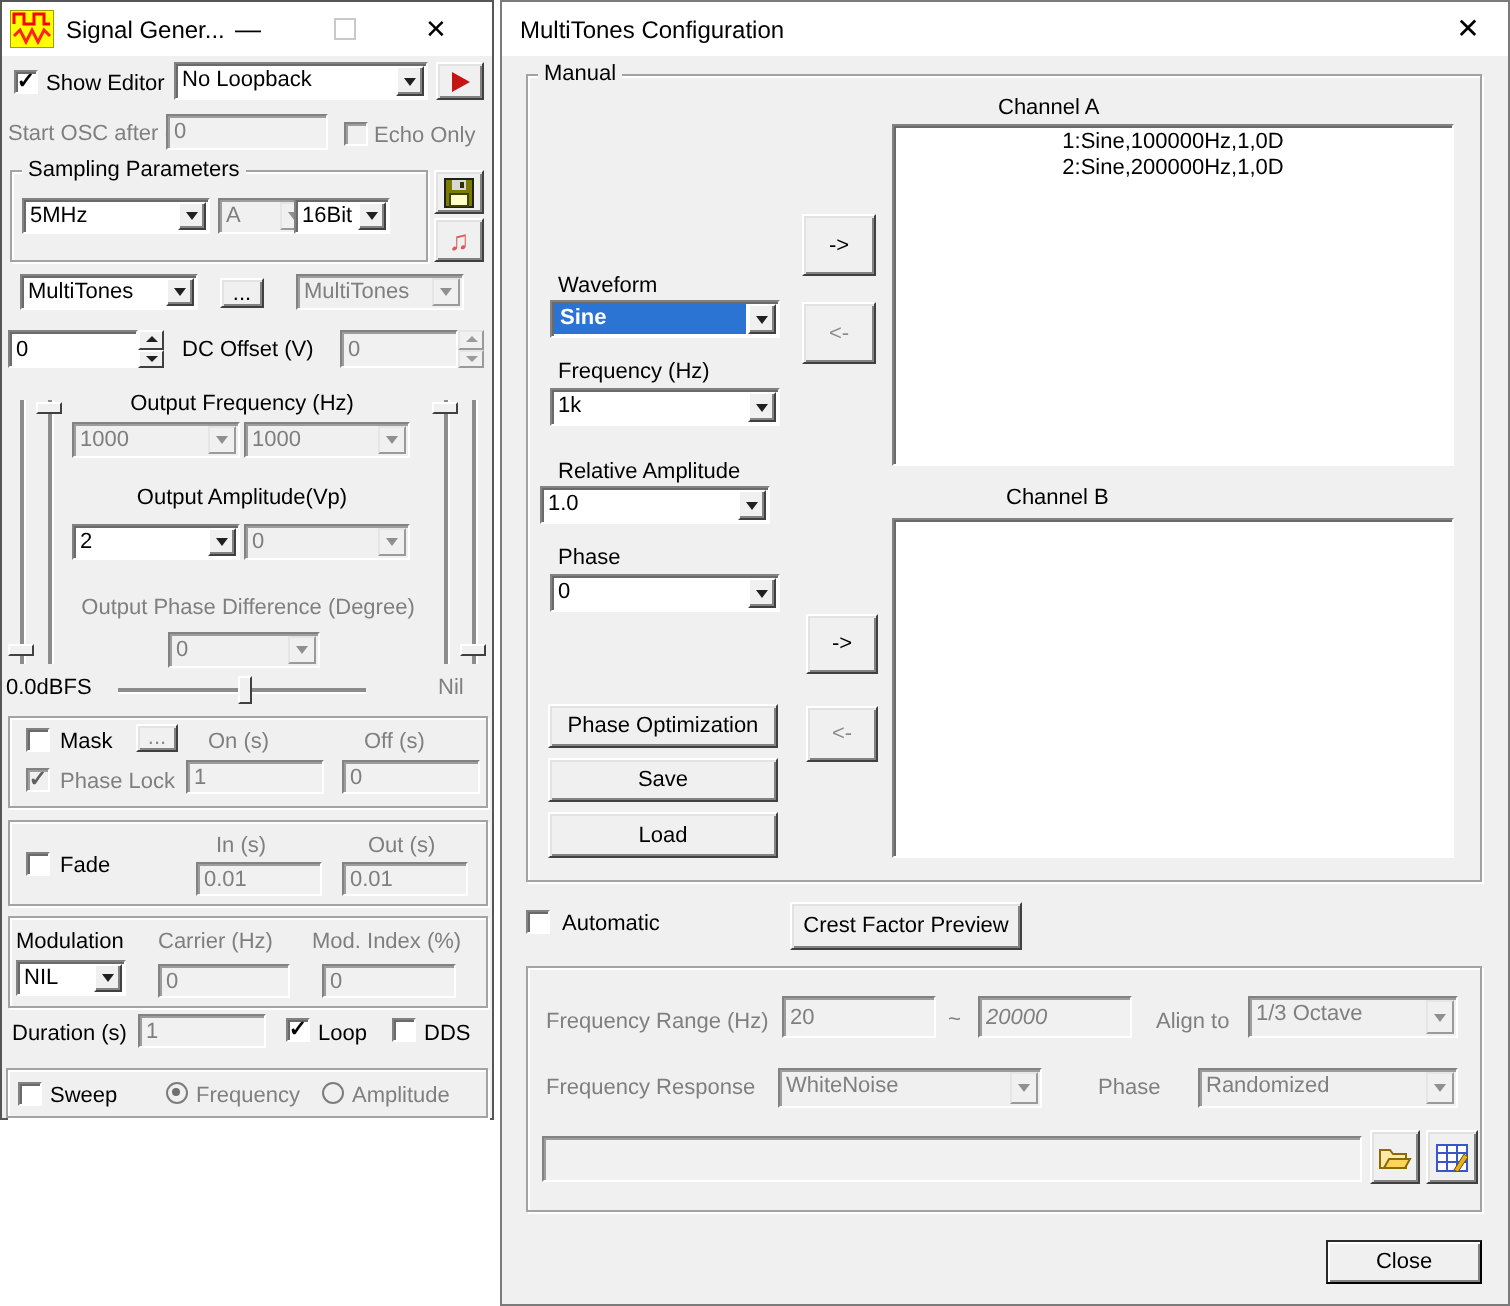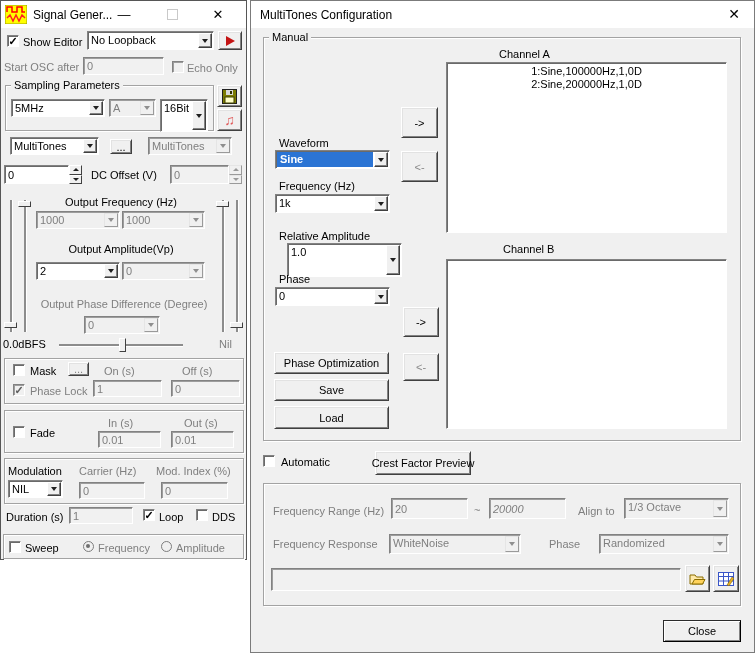--- a/index.html
+++ b/index.html
@@ -125,21 +125,21 @@
     <span class="combo-arrow">
         <span class="tri-dn"></span>
       </span>
   </div>
   <div class="combo discombo" style="left:108px;top:98px;width:47px;height:18px">
     <span class="combo-text">A</span>
     <span class="combo-arrow">
         <span class="tri-dn"></span>
       </span>
   </div>
-  <div class="combo" style="left:159px;top:98px;width:48px;height:33px">
+  <div class="combo" style="left:146px;top:98px;width:48px;height:18px">
     <span class="combo-text">16Bit</span>
     <span class="combo-arrow">
         <span class="tri-dn"></span>
       </span>
   </div>
   <div class="btn" style="left:216px;top:84px;width:25px;height:22px">
     <svg width="15" height="15">
       <rect x="0.5" y="0.5" width="14" height="14" fill="#7b7b00" stroke="#202020"></rect>
       <rect x="4" y="1" width="7" height="5" fill="#d8d8d8"></rect>
       <rect x="8" y="2" width="2" height="3" fill="#303000"></rect>
@@ -313,21 +313,21 @@
 
   <div class="lbl" style="left:28px;top:179px">Frequency (Hz)</div>
   <div class="combo" style="left:24px;top:193px;width:115px;height:19px">
     <span class="combo-text">1k</span>
     <span class="combo-arrow">
         <span class="tri-dn"></span>
       </span>
   </div>
 
   <div class="lbl" style="left:28px;top:229px">Relative Amplitude</div>
-  <div class="combo" style="left:36px;top:242px;width:115px;height:34px">
+  <div class="combo" style="left:19px;top:242px;width:115px;height:19px">
     <span class="combo-text">1.0</span>
     <span class="combo-arrow">
         <span class="tri-dn"></span>
       </span>
   </div>
 
   <div class="lbl" style="left:28px;top:272px">Phase</div>
   <div class="combo" style="left:24px;top:286px;width:115px;height:19px">
     <span class="combo-text">0</span>
     <span class="combo-arrow">
@@ -340,21 +340,21 @@
 
   <div class="btn" style="left:152px;top:306px;width:36px;height:30px">-&gt;</div>
   <div class="btn disbtn" style="left:152px;top:352px;width:36px;height:28px">&lt;-</div>
 
   <div class="btn" style="left:23px;top:378px;width:115px;height:22px">Save</div>
   <div class="btn" style="left:23px;top:351px;width:115px;height:22px">Phase Optimization</div>
   <div class="btn" style="left:23px;top:405px;width:115px;height:23px">Load</div>
 
   <div class="cb" style="left:12px;top:454px"></div>
   <div class="lbl" style="left:30px;top:455px">Automatic</div>
-  <div class="btn" style="left:124px;top:450px;width:96px;height:24px">Crest Factor Preview</div>
+  <div class="btn" style="left:144px;top:450px;width:116px;height:24px">Crest Factor Preview</div>
 
   <div class="grp" style="left:12px;top:482px;width:478px;height:123px"></div>
   <div class="lbl dis" style="left:22px;top:504px">Frequency Range (Hz)</div>
   <input class="tf gray" style="left: 140px; top: 497px; width: 77px; height: 21px;" value="20">
   <div class="lbl dis" style="left:223px;top:503px">~</div>
   <input class="tf gray" style="left: 238px; top: 497px; width: 77px; height: 21px; font-style: italic;" value="20000">
   <div class="lbl dis" style="left:327px;top:504px">Align to</div>
   <div class="combo discombo" style="left:373px;top:497px;width:105px;height:21px">
     <span class="combo-text">1/3 Octave</span>
     <span class="combo-arrow">

